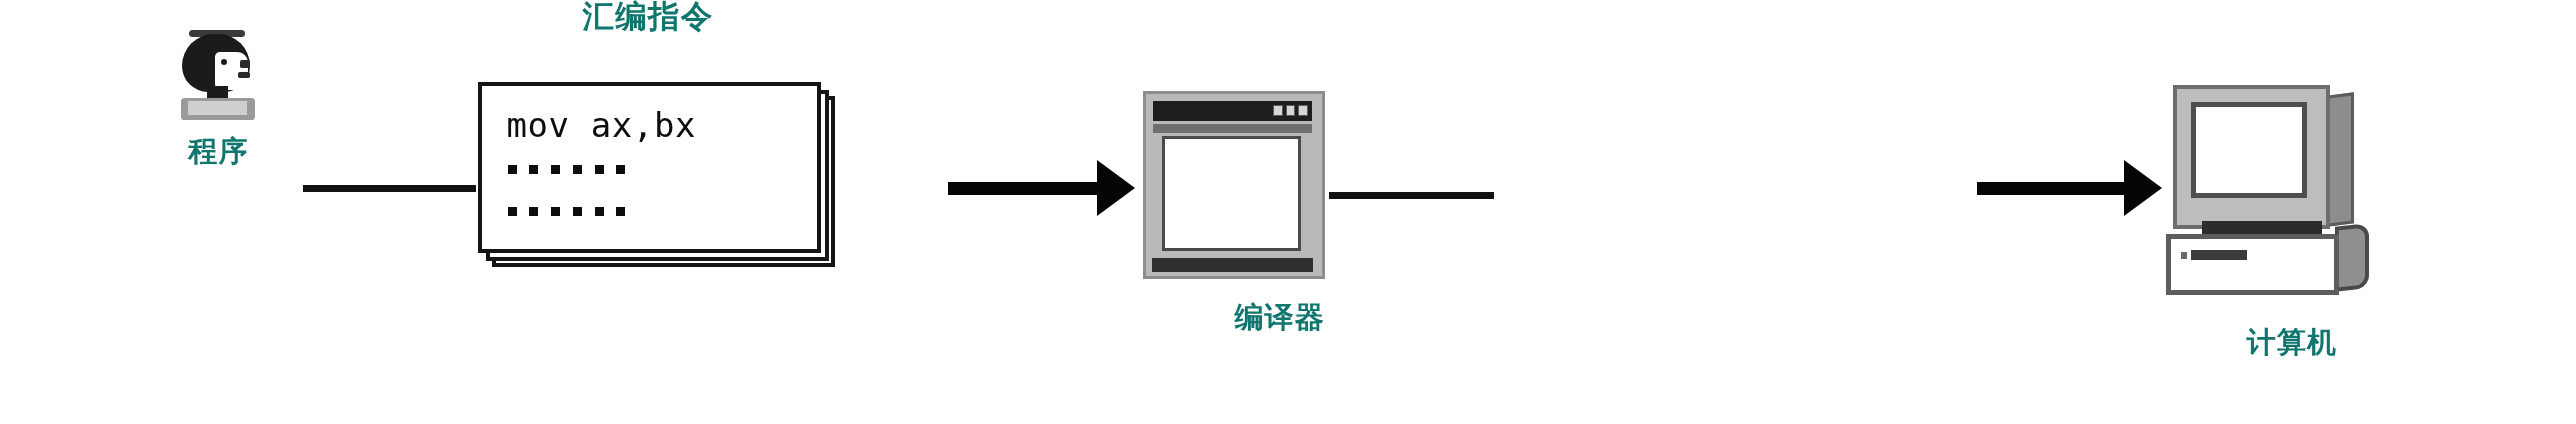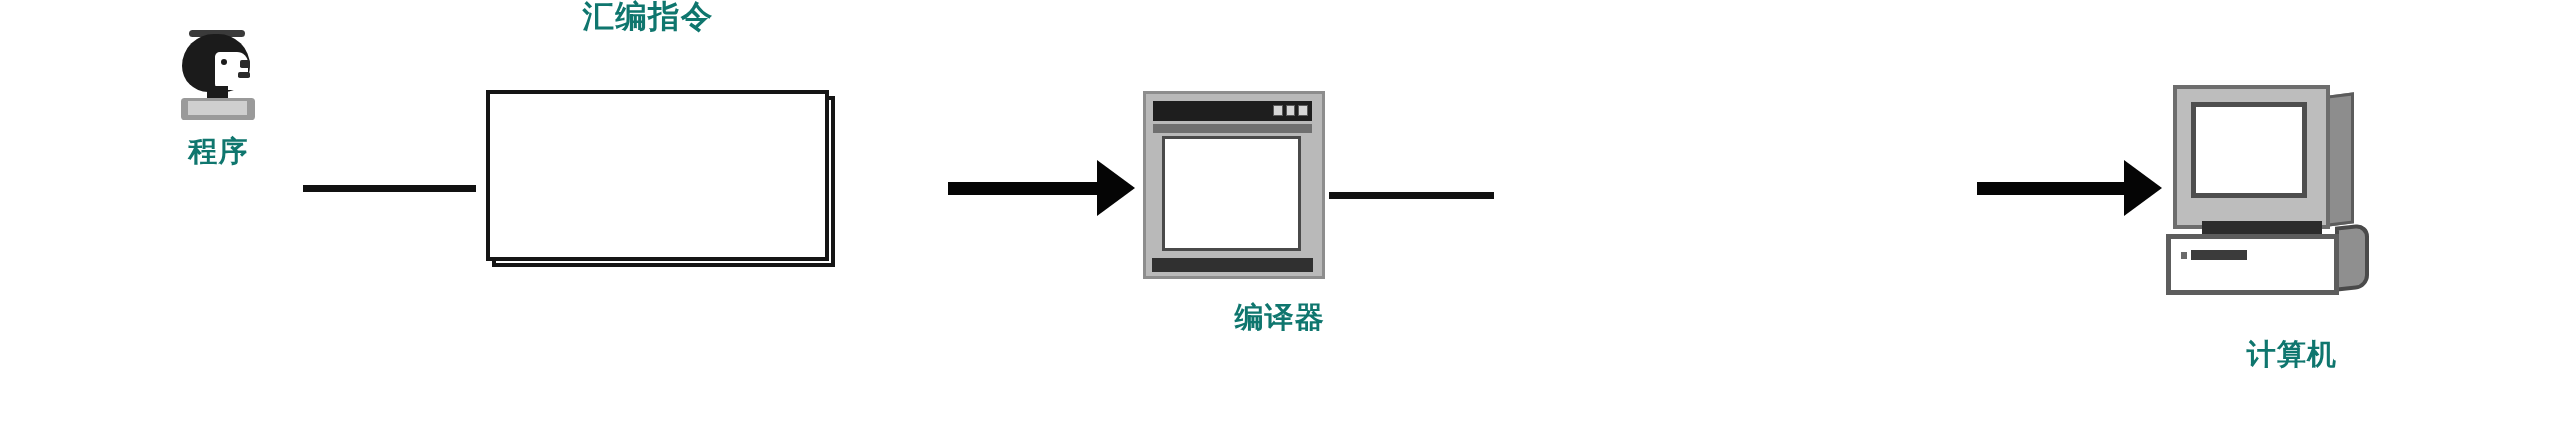--- a/index.html
+++ b/index.html
@@ -345,20 +345,42 @@
 
   <div class="abs cjk caption-label" style="left:140px; top:137px; width:157px;">程序</div>
 
   <div class="connector" style="left:303px; top:185px; width:173px;"></div>
 
   <div class="abs cjk title-label" style="left:557px; top:1.2px; width:182px;">汇编指令</div>
 
   <div class="paper-stack">
     <div class="paper-sheet paper-back2"></div>
     <div class="paper-sheet paper-back1"></div>
+    <div class="paper-sheet paper-front">
+
+      <div class="code-text" style="left:24px; top:22px;">mov ax,bx</div>
+
+      <div class="dots-row" style="left:25.4px; top:79px;">
+        <span class="dot"></span>
+        <span class="dot"></span>
+        <span class="dot"></span>
+        <span class="dot"></span>
+        <span class="dot"></span>
+        <span class="dot"></span>
+      </div>
+
+      <div class="dots-row" style="left:25.4px; top:121px;">
+        <span class="dot"></span>
+        <span class="dot"></span>
+        <span class="dot"></span>
+        <span class="dot"></span>
+        <span class="dot"></span>
+        <span class="dot"></span>
+      </div>
+    </div>
   </div>
 
   <div>
     <div class="arrow-shaft" style="left:948px; top:182px; width:151px;"></div>
     <div class="arrow-head" style="left:1097px; top:160px;"></div>
   </div>
 
   <div class="compiler-icon">
     <div class="compiler-outer"></div>
     <div class="compiler-titlebar">
@@ -388,16 +410,16 @@
     <div class="pc-monitor-side"></div>
     <div class="pc-monitor-body"></div>
     <div class="pc-screen"></div>
     <div class="pc-monitor-foot"></div>
     <div class="pc-case-side"></div>
     <div class="pc-case"></div>
     <div class="pc-led"></div>
     <div class="pc-slot"></div>
   </div>
 
-  <div class="abs cjk caption-label" style="left:2192px; top:340px; width:200px;">计算机</div>
+  <div class="abs cjk caption-label" style="left:2192px; top:328px; width:200px;">计算机</div>
 
 </div>
 
 
 </body></html>

